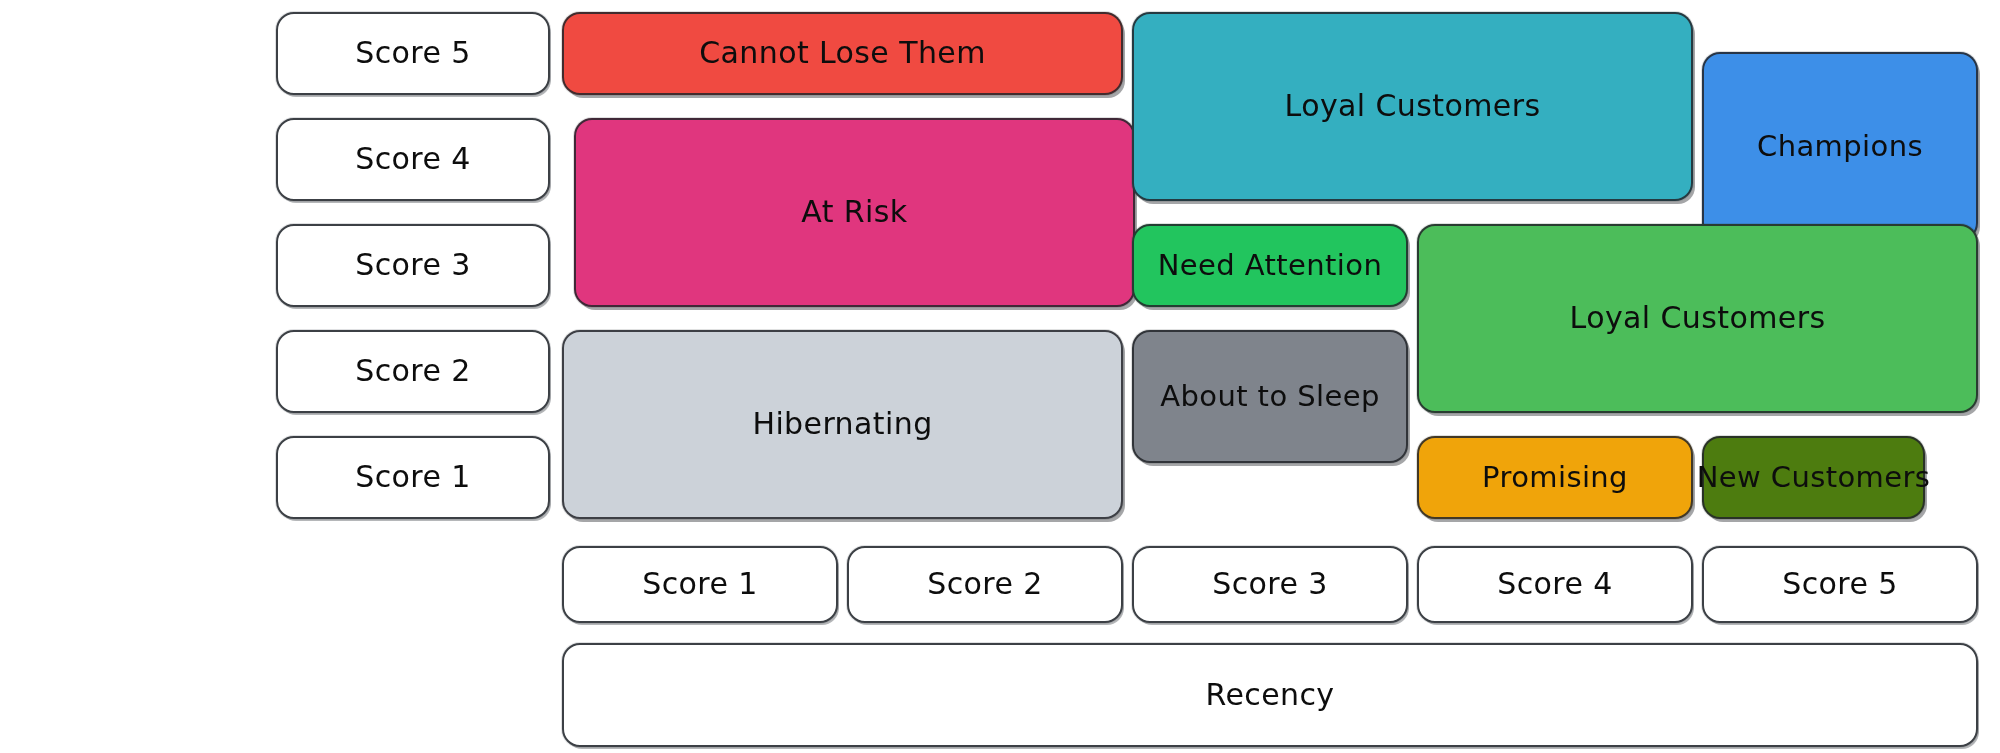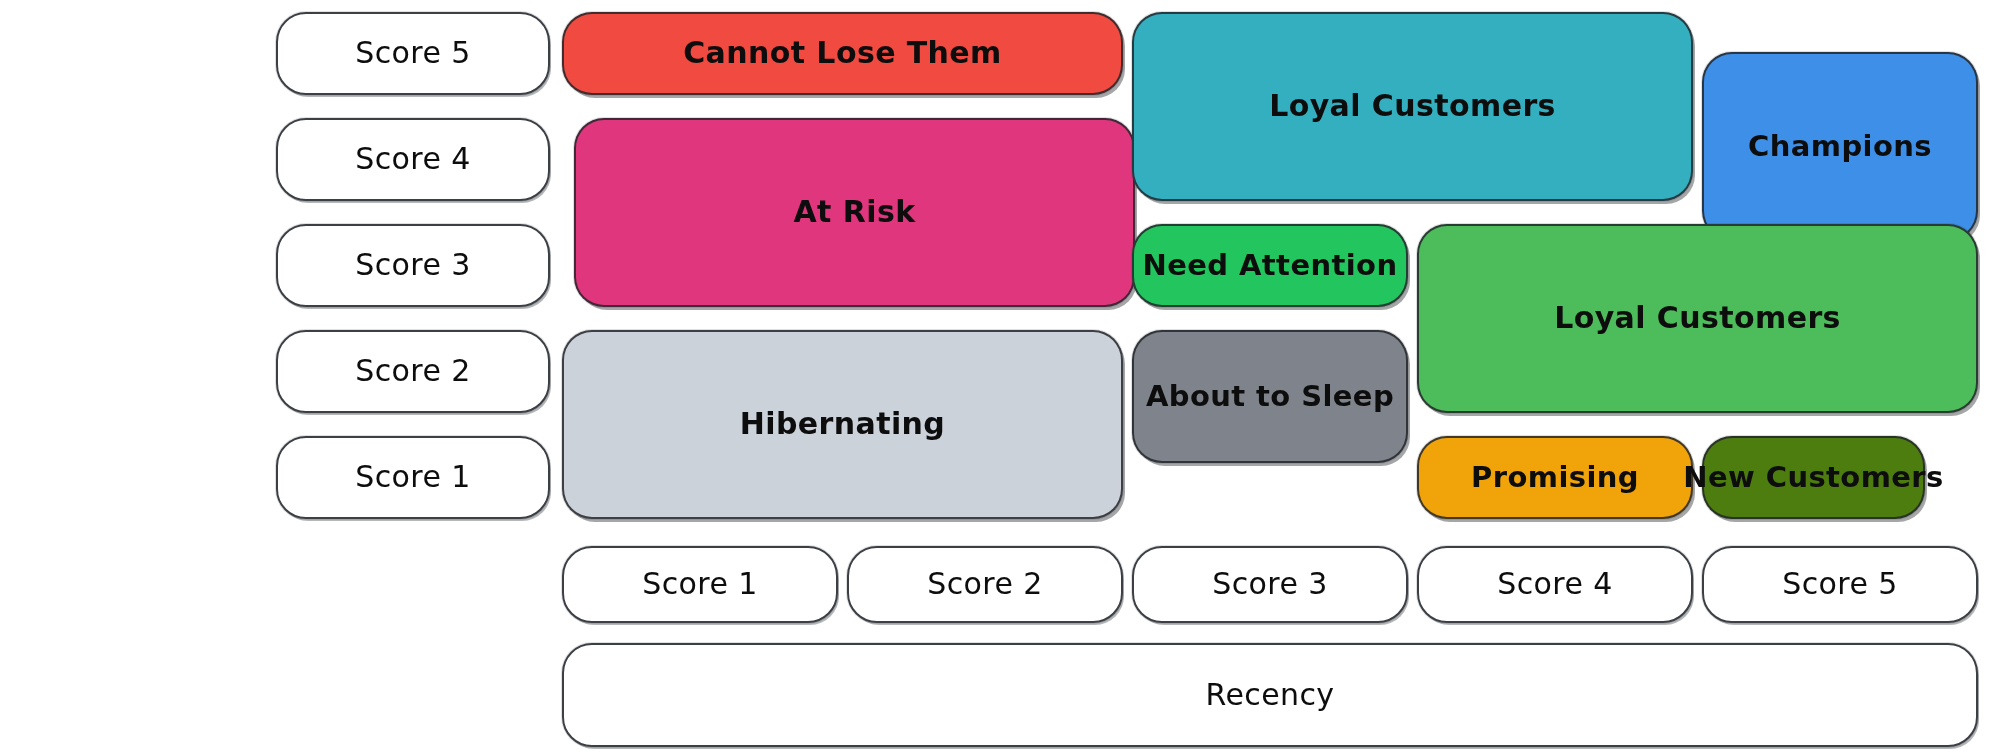--- a/index.html
+++ b/index.html
@@ -20,42 +20,41 @@
     background: #ffffff;
   }
 
   
   .box {
     position: absolute;
     display: flex;
     align-items: center;
     justify-content: center;
     text-align: center;
-    border-radius: 30px;
+    border-radius: 18px;
     color: #0d0d0d;
     font-family: "DejaVu Sans", sans-serif;
     letter-spacing: 0.4px;
     line-height: 1.15;
     user-select: none;
   }
 
   
   .box.plain {
     background: #ffffff;
     border: 2.5px solid #3c4045;
     box-shadow: 2px 3px 0 -1px rgba(70,74,80,0.40),
                 0 0 0 1px rgba(80,85,92,0.18);
   }
 
   
   .box.seg {
     border: 2.5px solid rgba(35,38,42,0.85);
     box-shadow: 3px 4px 0 -1px rgba(55,58,63,0.45),
                 0 0 0 1px rgba(40,44,48,0.15);
-    font-weight: bold;
   }
 
   .box .label {
     display: block;
     padding: 0 10px;
     white-space: nowrap;
   }
 
   
   .t-axis   { font-size: 30px; }

